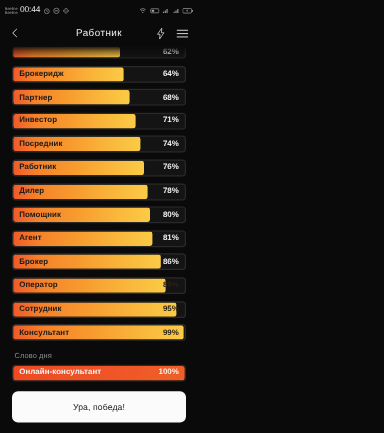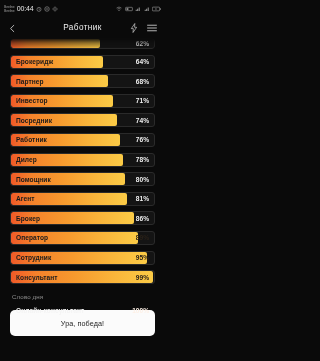--- a/index.html
+++ b/index.html
@@ -95,21 +95,21 @@
   
   .section-title{
     font-size:6.2px;
     color:#8d8d8d;
     padding:3px 2px 4px 2px;
     letter-spacing:.1px;
   }
 
   
   .bottombar{
-    position:absolute; left:0; right:0; bottom:16px;
+    position:absolute; left:0; right:0; bottom:0;
     height:41px;
     padding:6px 10px 9px 10px;
     background:#0a0a0a;
   }
   .cta{
     width:100%; height:100%;
     background:#fbfbfb;
     border:none; border-radius:5px;
     color:#1d1d1d;
     font-size:7.2px;

